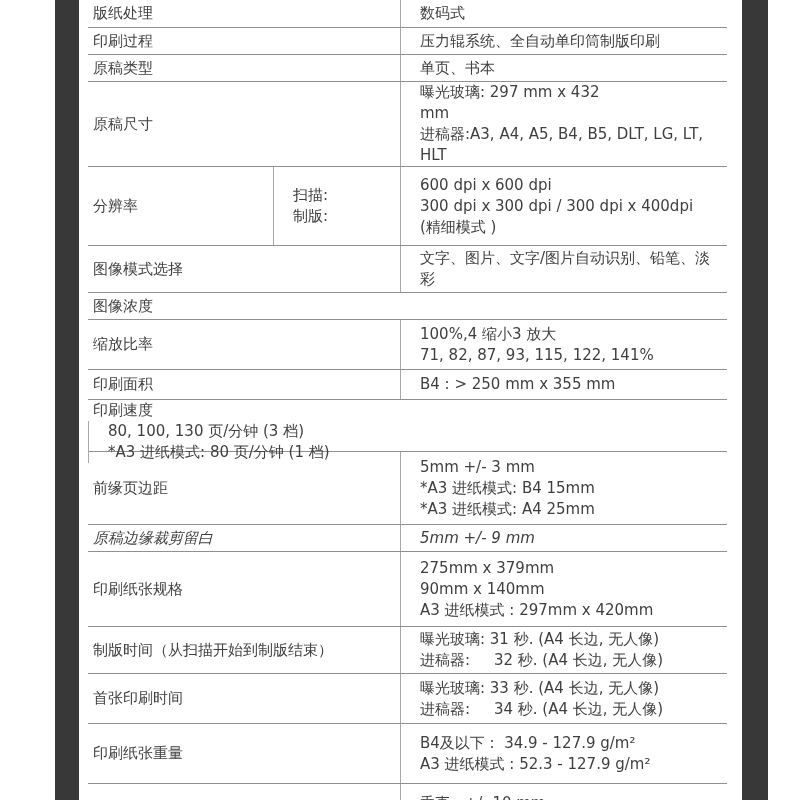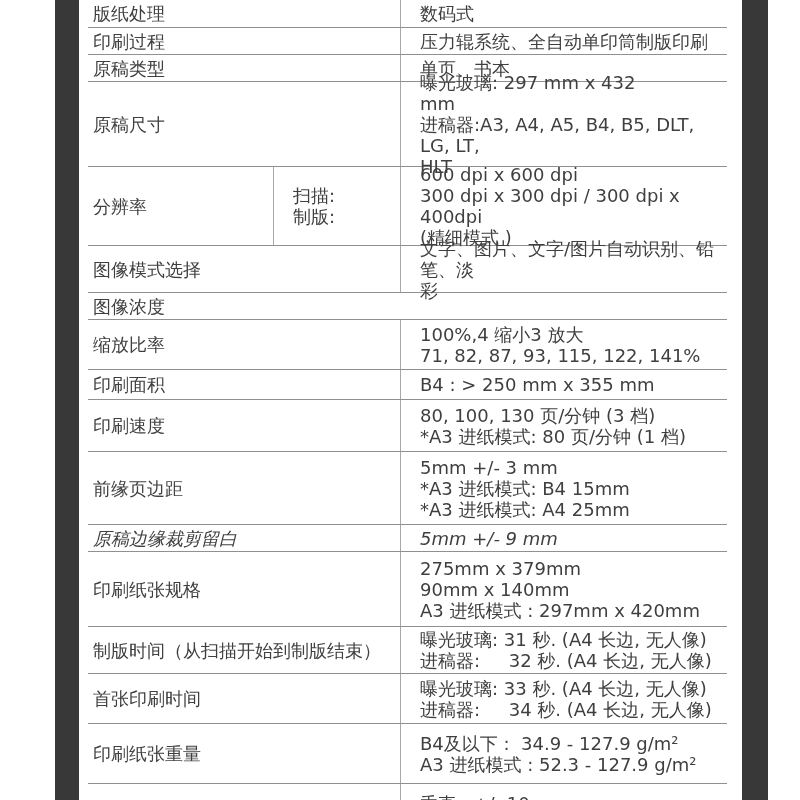--- a/index.html
+++ b/index.html
@@ -24,42 +24,42 @@
   }
   .row {
     display: flex;
     border-bottom: 1px solid #909090;
     box-sizing: border-box;
   }
   .cl, .cs, .cv {
     box-sizing: border-box;
     display: flex;
     align-items: center;
-    font-size: 18px;
+    font-size: 15px;
     line-height: 21px;
     padding: 0 4px 0 5px;
     white-space: pre-wrap;
   }
   .cl { width: 312px; }
   .cs, .cv { border-left: 1px solid #a8a8a8; padding-left: 19px; }
   .cv { flex: 1; }
   .cs { width: 127px; }
   .row-sub .cl { width: 185px; }
 
   
   .r0  { height: 28px; }
   .r1  { height: 27px; }
   .r2  { height: 27px; }
   .r3  { height: 85px; }
   .r4  { height: 79px; }
   .r5  { height: 47px; }
   .r6  { height: 27px; justify-content: space-between; }
   .r7  { height: 50px; }
   .r8  { height: 30px; text-align: right; }
-  .r9  { height: 52px; }
+  .r9  { height: 52px; flex-direction: column; }
   .r10 { height: 73px; }
   .r11 { height: 27px; font-style: italic; }
   .r12 { height: 75px; }
   .r13 { height: 47px; }
   .r14 { height: 50px; }
   .r15 { height: 60px; }
   .r16 { height: 40px; }
 </style>
 </head>
 <body>

